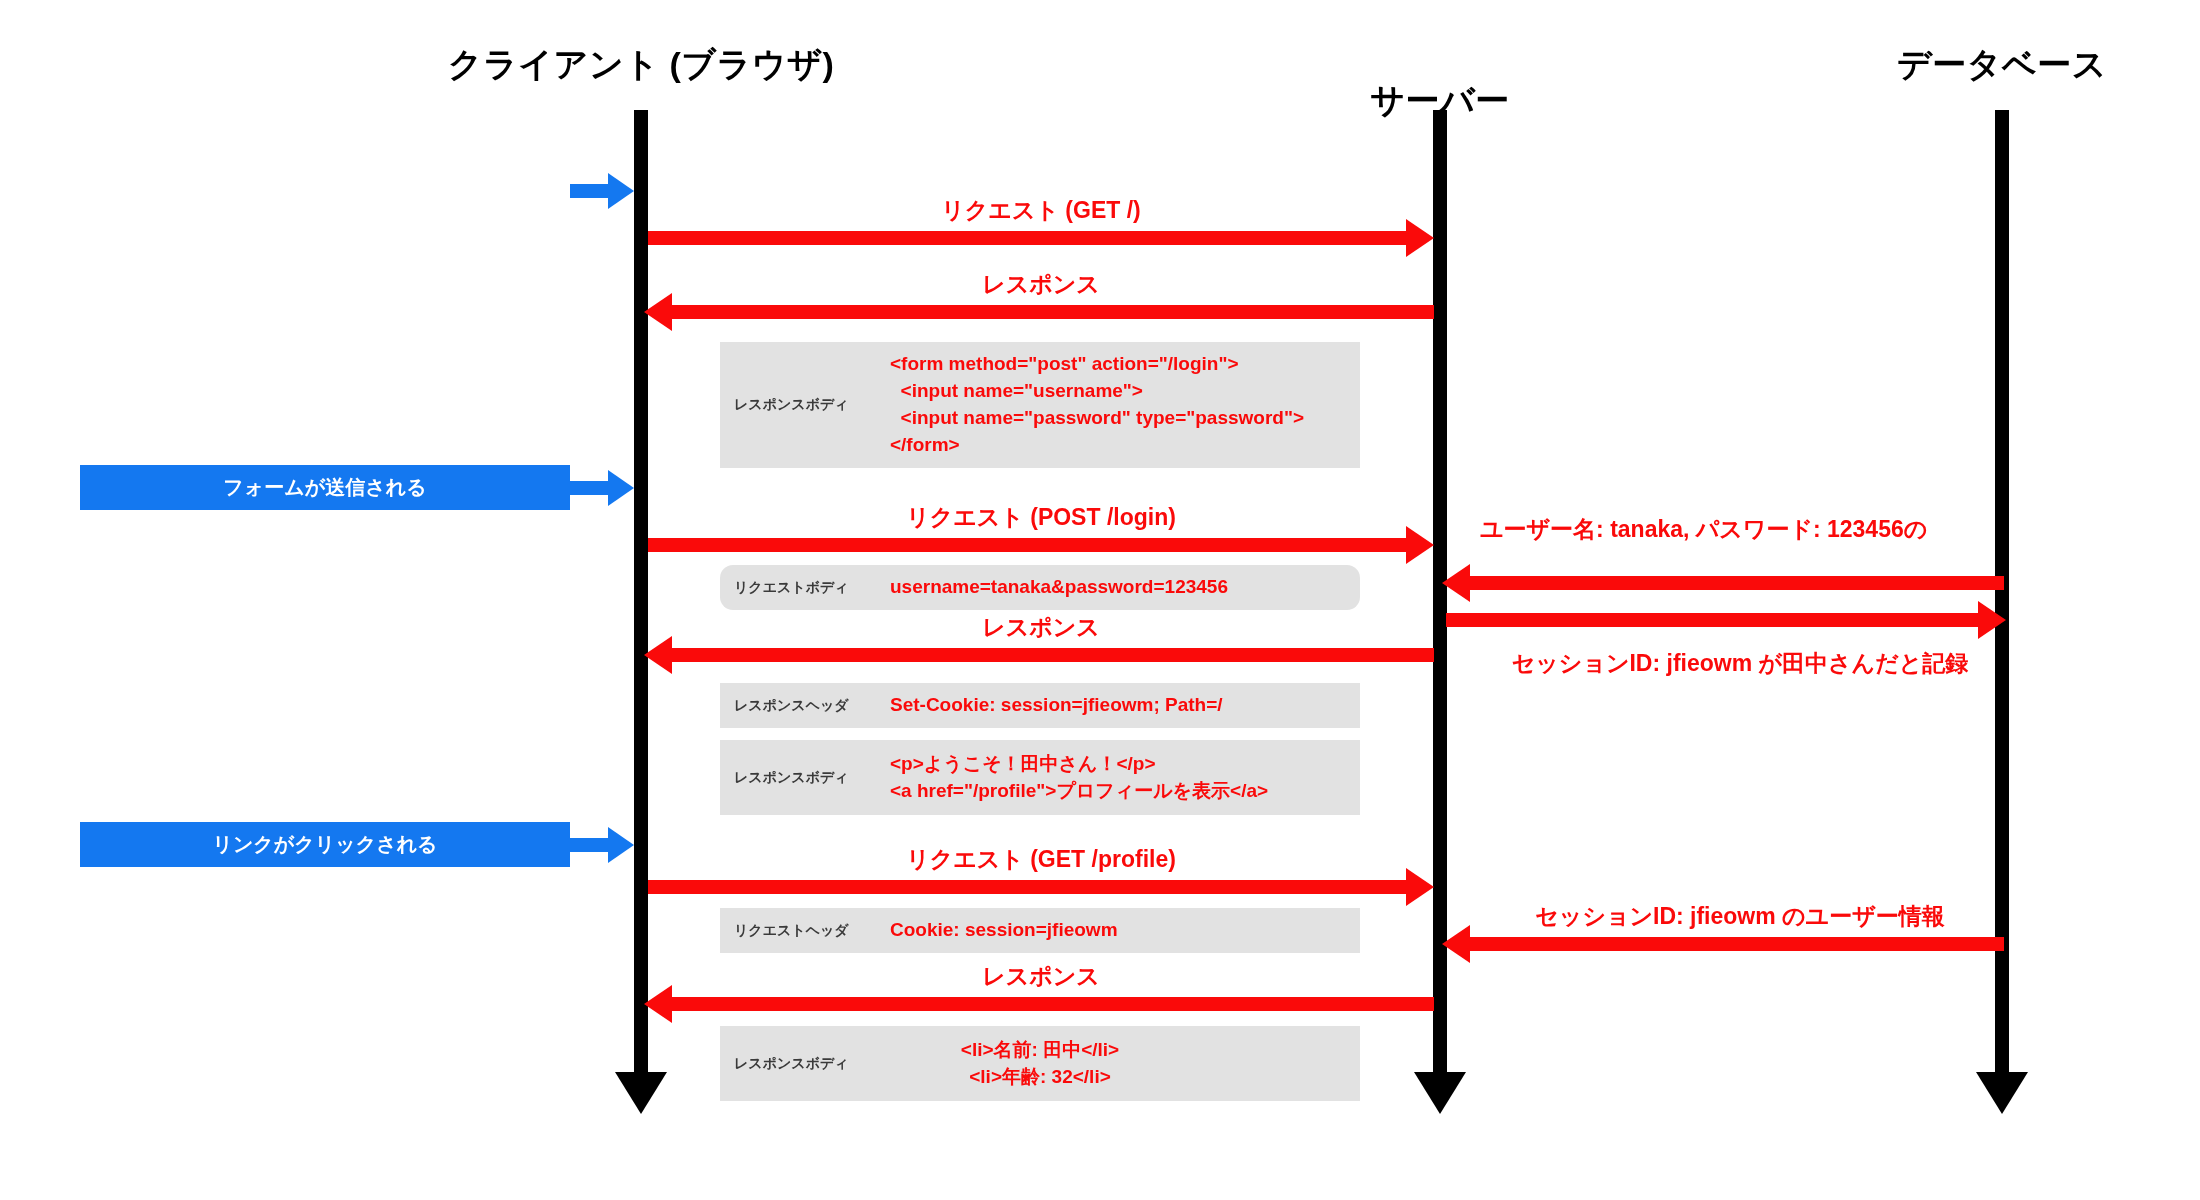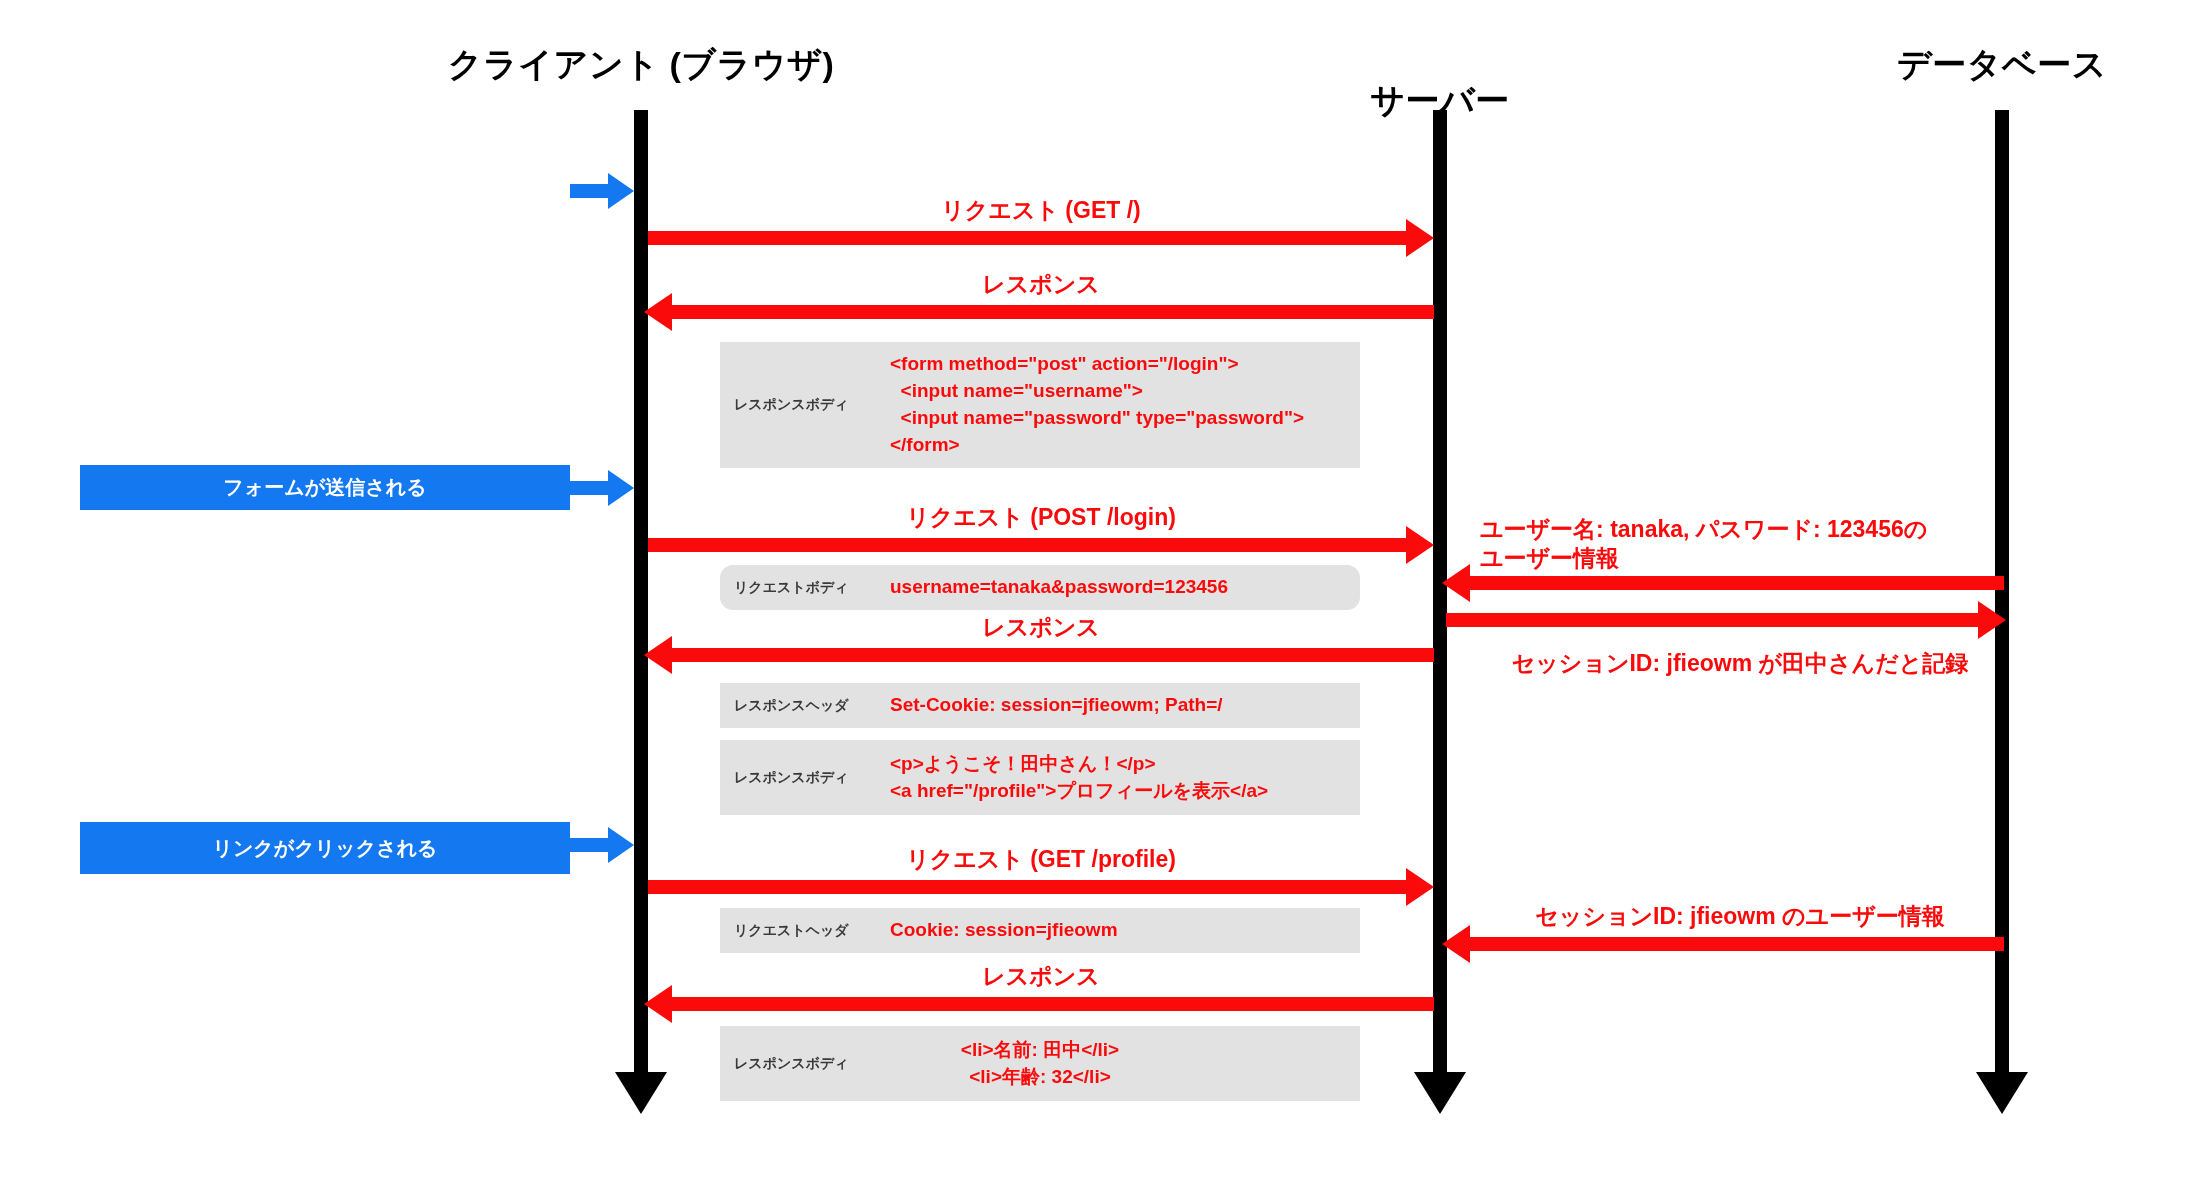--- a/index.html
+++ b/index.html
@@ -180,21 +180,20 @@
   </div>
   <div class="blue-arrow-shaft" style="left:570px; top:481px; width:42px;"></div>
   <div class="blue-arrow-head" style="left:608px; top:470px;"></div>
 
   <div class="msg-label" style="left:1041px; top:503px;">リクエスト (POST /login)</div>
   <div class="red-shaft" style="left:648px; top:538px; width:760px;"></div>
   <div class="red-head-right" style="left:1406px; top:526px;"></div>
 
   <div class="msg-label two-line" style="left:1740px; top:515px; width:520px;">
     <div>ユーザー名: tanaka, パスワード: 123456の</div>
-    <div>ユーザー情報</div>
   </div>
   <div class="red-shaft" style="left:1470px; top:576px; width:534px;"></div>
   <div class="red-head-left" style="left:1442px; top:564px;"></div>
 
   <div class="payload-box" style="left:720px; top:565px; width:640px; height:45px;border-radius:13px;">
     <div class="payload-tag">リクエストボディ</div>
     <div class="payload-code">username=tanaka&amp;password=123456</div>
   </div>
 
   <div class="red-shaft" style="left:1446px; top:613px; width:534px;"></div>
@@ -209,21 +208,21 @@
     <div class="payload-tag">レスポンスヘッダ</div>
     <div class="payload-code">Set-Cookie: session=jfieowm; Path=/</div>
   </div>
 
   <div class="payload-box" style="left:720px; top:740px; width:640px; height:75px;">
     <div class="payload-tag">レスポンスボディ</div>
     <div class="payload-code">&lt;p&gt;ようこそ！田中さん！&lt;/p&gt;
 &lt;a href="/profile"&gt;プロフィールを表示&lt;/a&gt;</div>
   </div>
 
-  <div class="blue-box" style="left:80px; top:822px; width:490px; height:52px;">
+  <div class="blue-box" style="left:80px; top:822px; width:490px; height:45px;">
     <div>リンクがクリックされる</div>
   </div>
   <div class="blue-arrow-shaft" style="left:570px; top:838px; width:42px;"></div>
   <div class="blue-arrow-head" style="left:608px; top:827px;"></div>
 
   <div class="msg-label" style="left:1041px; top:845px;">リクエスト (GET /profile)</div>
   <div class="red-shaft" style="left:648px; top:880px; width:760px;"></div>
   <div class="red-head-right" style="left:1406px; top:868px;"></div>
 
   <div class="msg-label" style="left:1740px; top:902px;">セッションID: jfieowm のユーザー情報</div>

